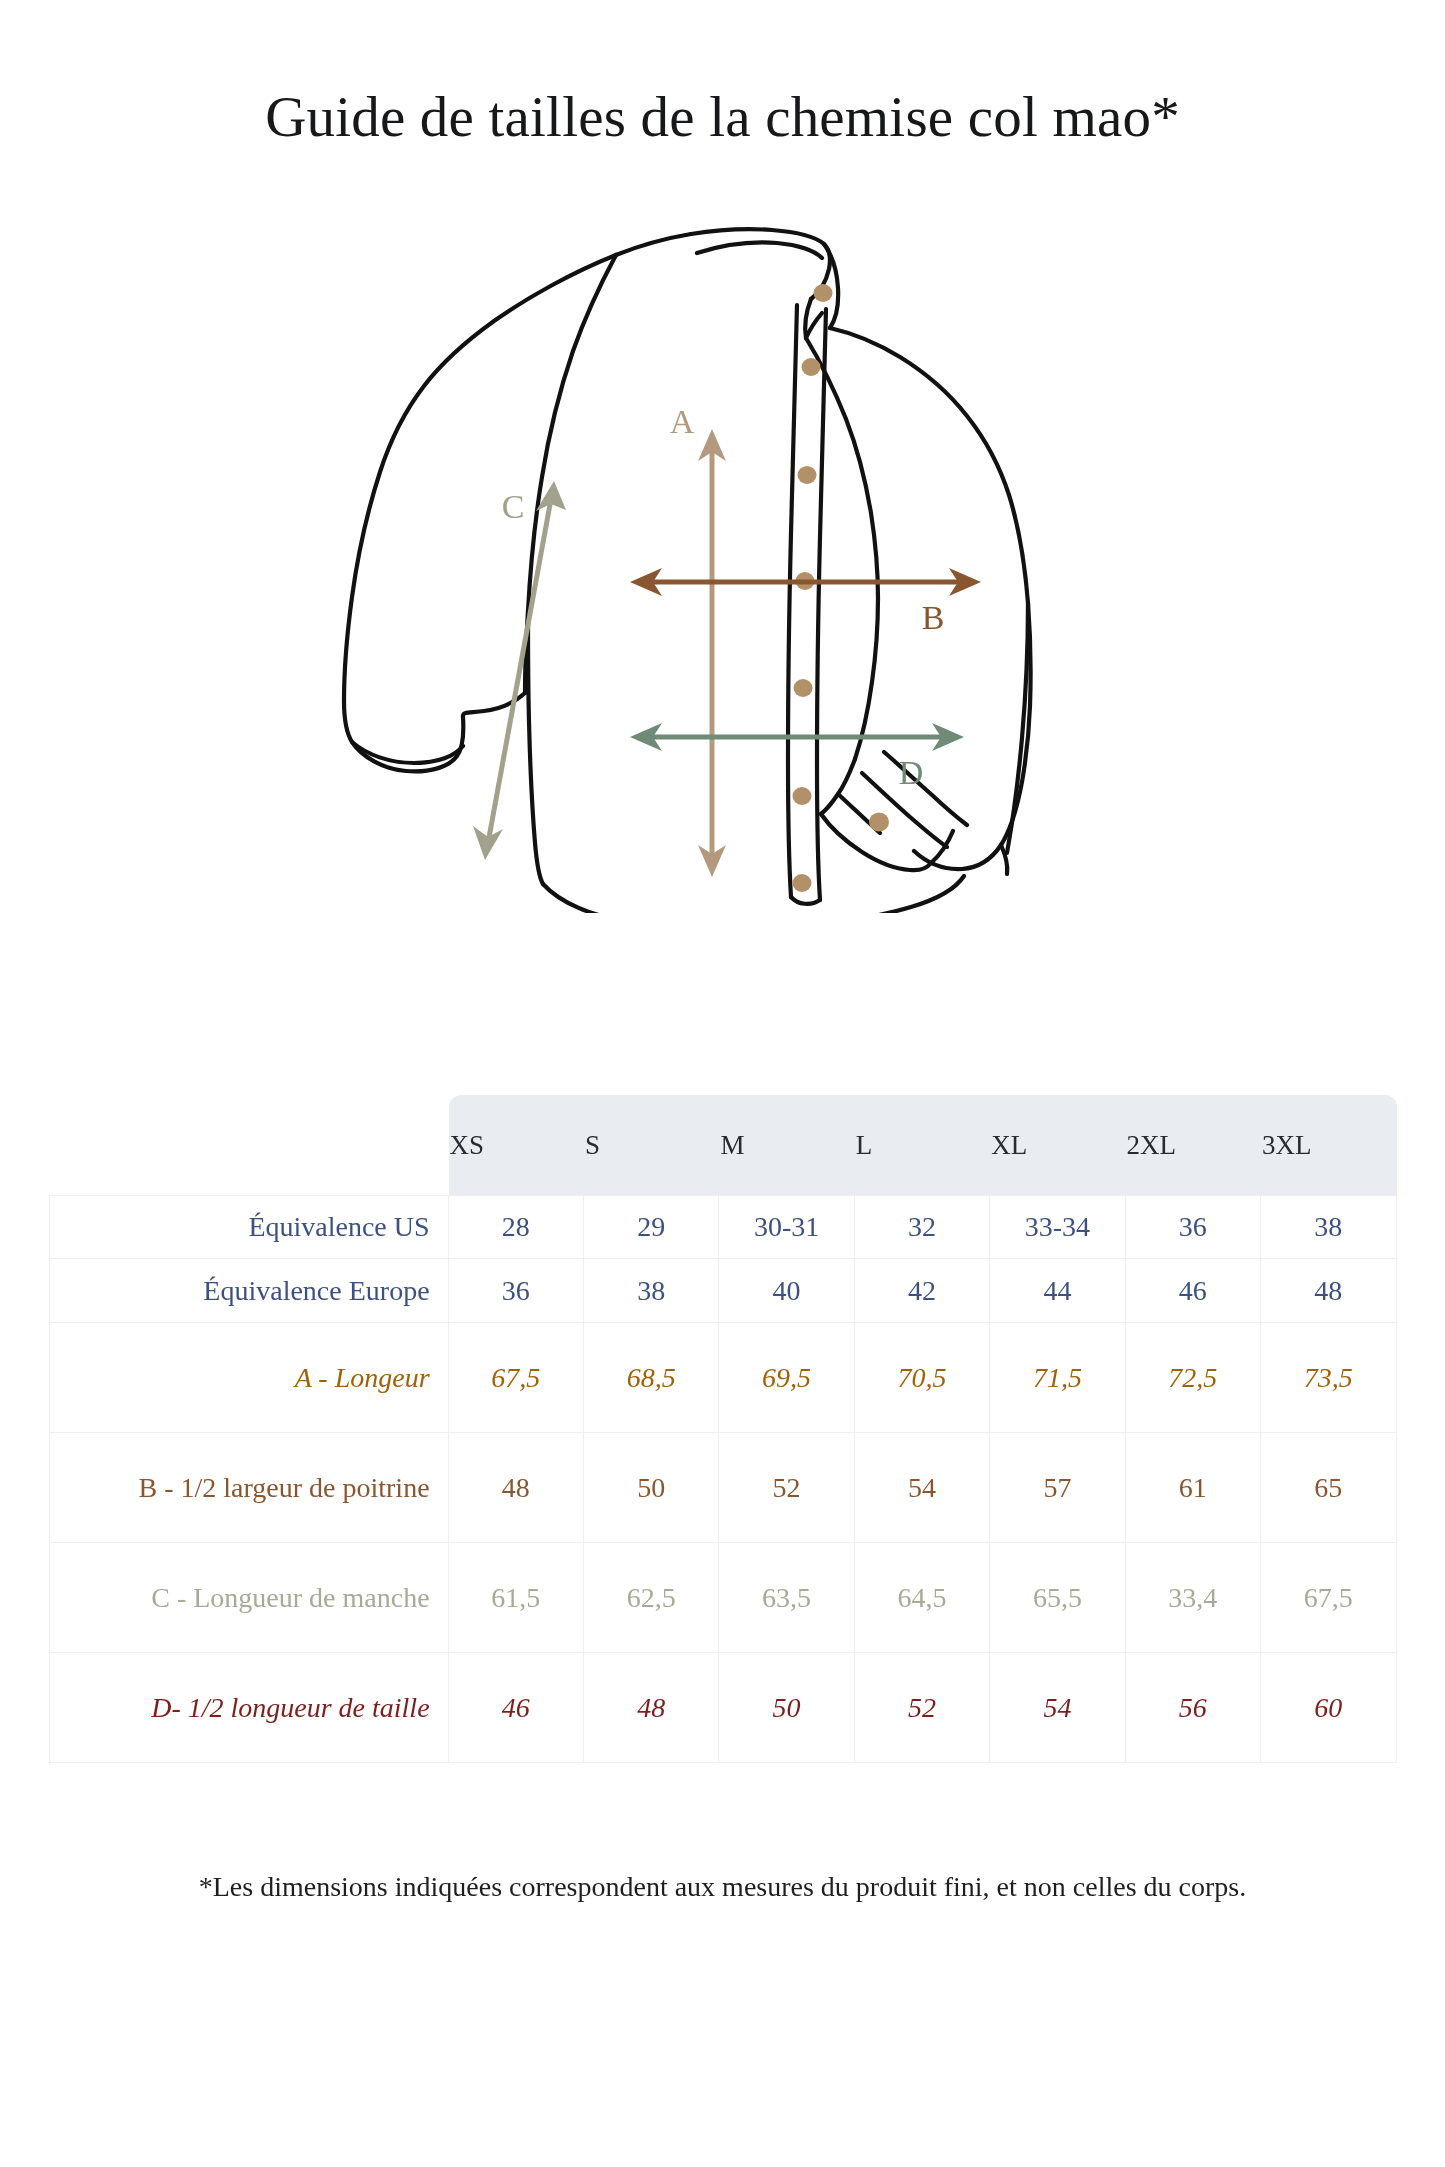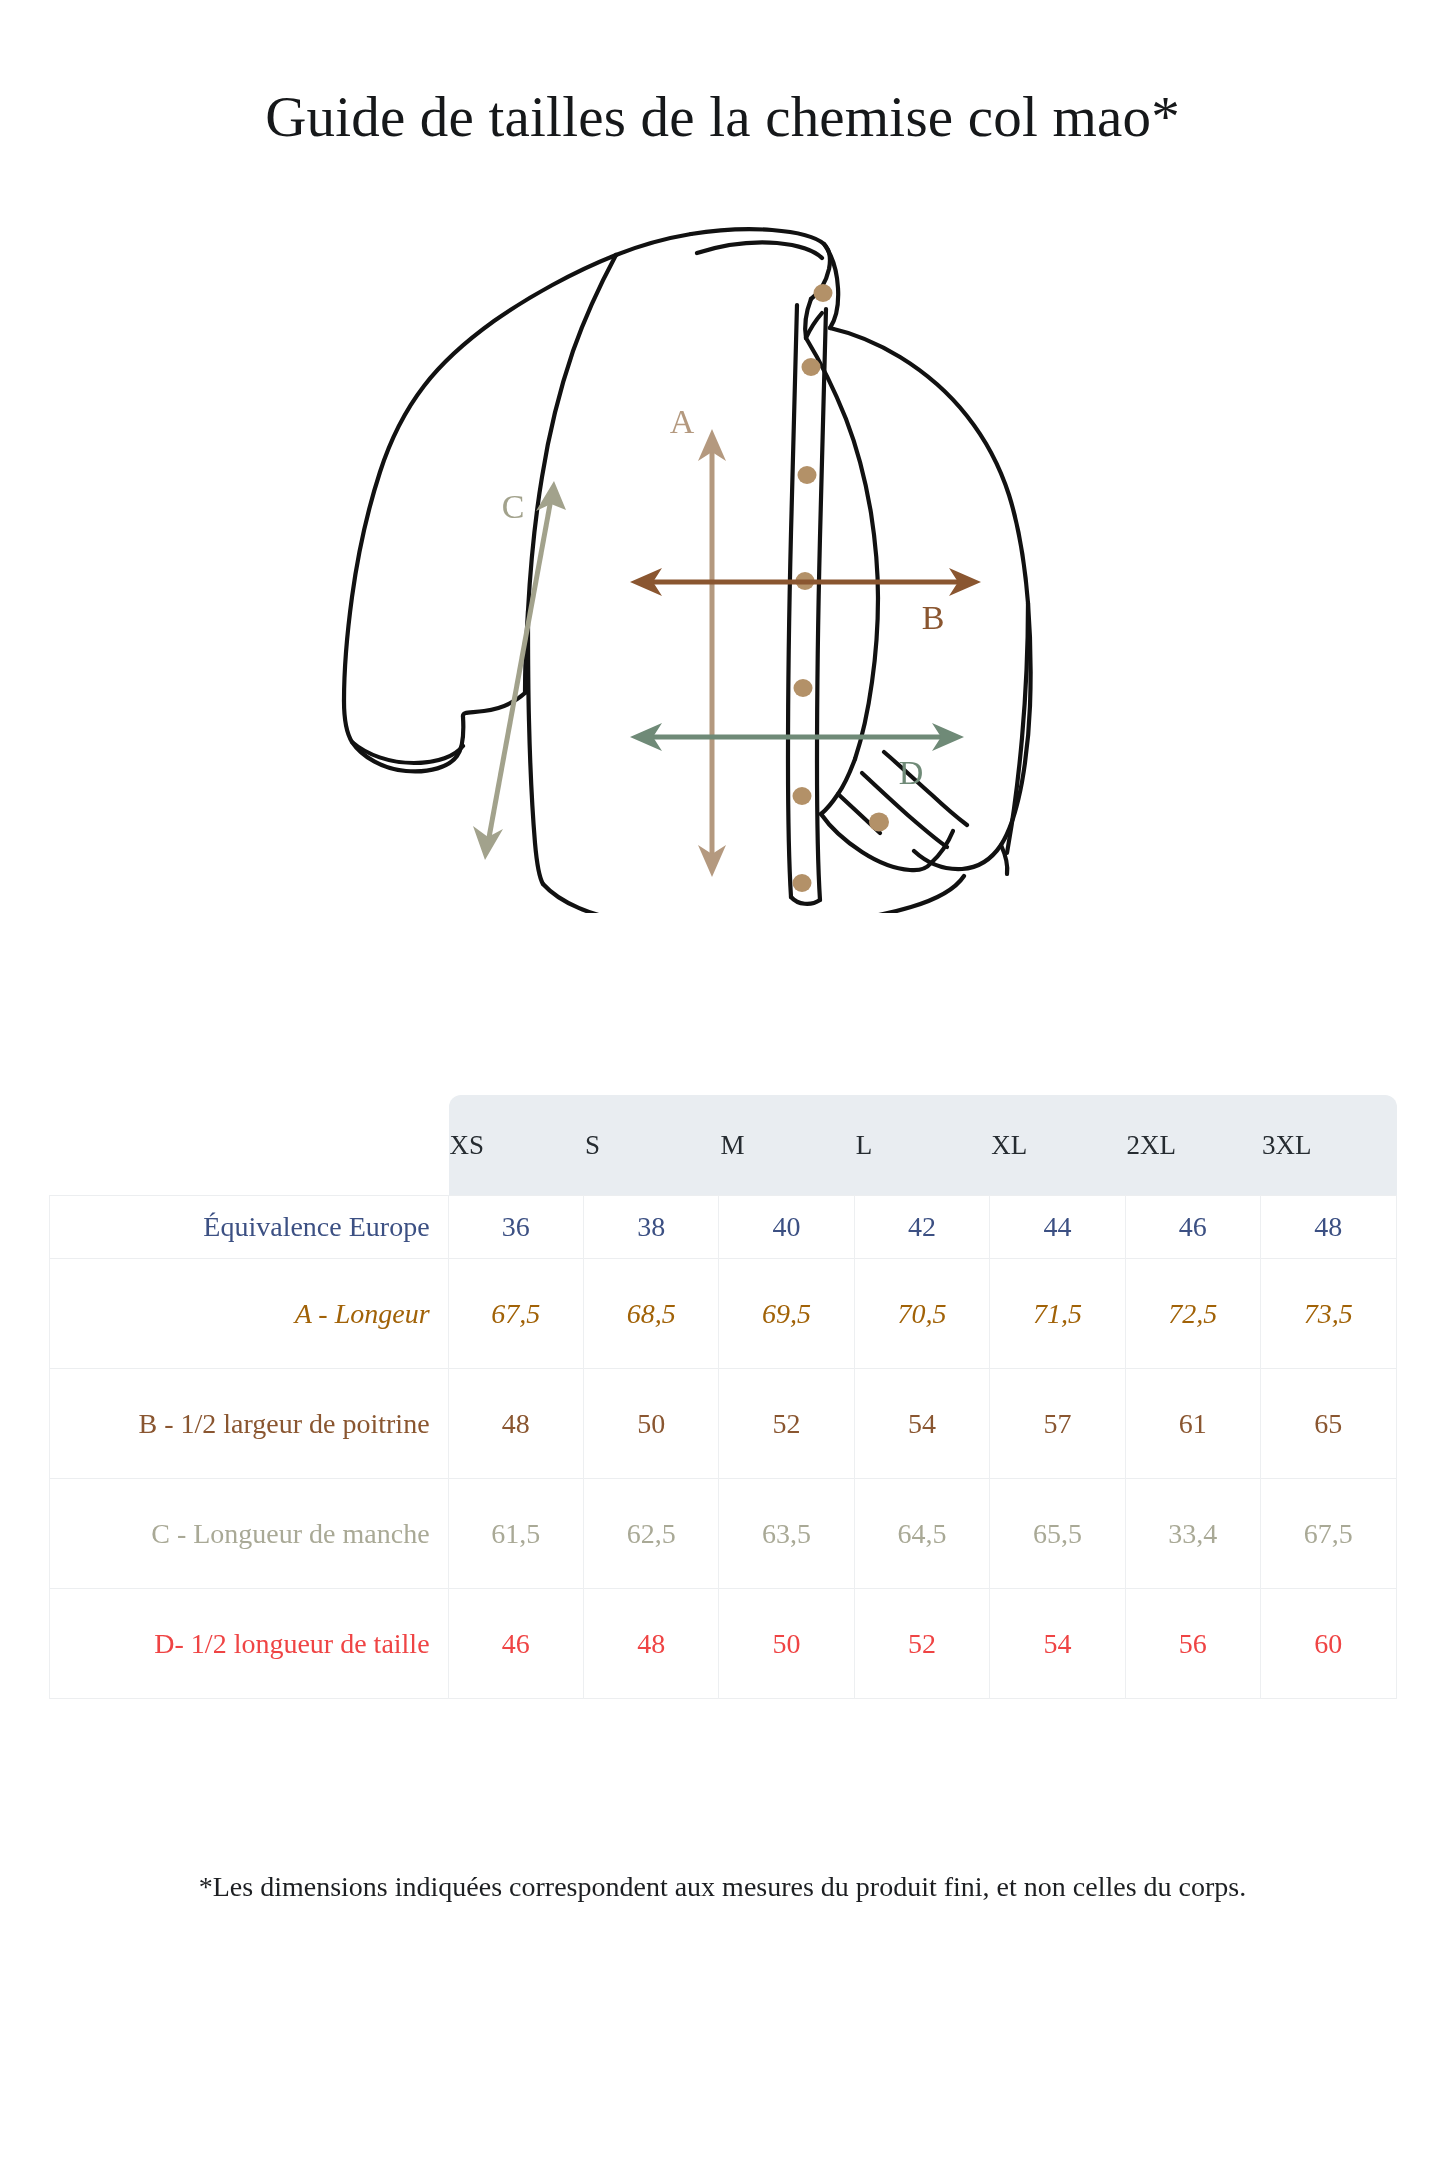--- a/index.html
+++ b/index.html
@@ -114,21 +114,21 @@
   tr.r-a td     { height: 110px; }
   tr.r-b td     { height: 110px; }
   tr.r-c td     { height: 110px; }
   tr.r-d td     { height: 110px; }
 
   
   .c-navy  { color: #3c5083; }
   .c-tan   { color: #a16207; font-style: italic; }
   .c-brown { color: #8a5630; }
   .c-sage  { color: #a9a996; }
-  .c-green { color: #ef4444; }
+  .c-green { color: #7f1d1d; font-style: italic; }
 
   
   .footnote {
     position: absolute;
     left: 0;
     top: 1871px;
     width: 1445px;
     text-align: center;
     font-size: 28px;
     color: #1d1f22;
@@ -264,20 +264,30 @@
             <th>S</th>
             <th>M</th>
             <th>L</th>
             <th>XL</th>
             <th>2XL</th>
             <th class="last-size">3XL</th>
           </tr>
       </thead>
       <tbody>
           <tr class="r-equiv">
+            <td class="c-navy">Équivalence US</td>
+            <td class="c-navy">28</td>
+            <td class="c-navy">29</td>
+            <td class="c-navy">30-31</td>
+            <td class="c-navy">32</td>
+            <td class="c-navy">33-34</td>
+            <td class="c-navy">36</td>
+            <td class="c-navy">38</td>
+          </tr>
+          <tr class="r-equiv">
             <td class="c-navy">Équivalence Europe</td>
             <td class="c-navy">36</td>
             <td class="c-navy">38</td>
             <td class="c-navy">40</td>
             <td class="c-navy">42</td>
             <td class="c-navy">44</td>
             <td class="c-navy">46</td>
             <td class="c-navy">48</td>
           </tr>
           <tr class="r-a">

